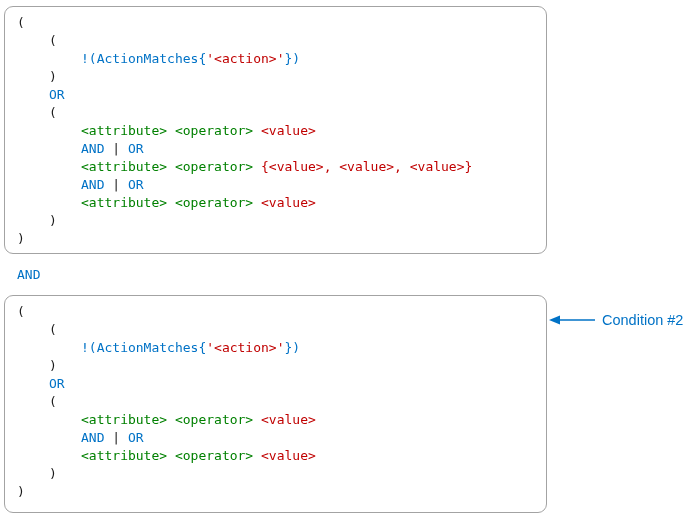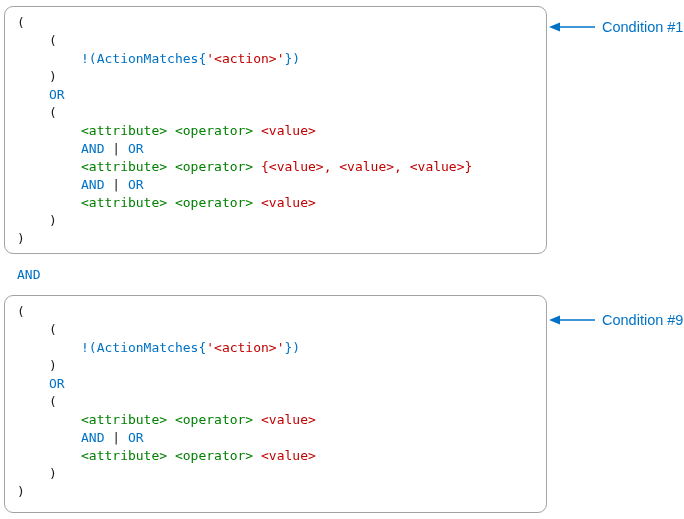--- a/index.html
+++ b/index.html
@@ -58,35 +58,28 @@
 </style>
 </head>
 <body>
 
 <div class="canvas">
 
   <div class="cond-box box-1">
     <pre class="code"><div class="code-line" style="padding-left: 0px;"><span style="color: rgb(26, 26, 26);">(</span></div><div class="code-line" style="padding-left: 32px;"><span style="color: rgb(26, 26, 26);">(</span></div><div class="code-line" style="padding-left: 64px;"><span style="color: rgb(0, 114, 198);">!(ActionMatches{</span><span style="color: rgb(192, 0, 0);">'&lt;action&gt;'</span><span style="color: rgb(0, 114, 198);">})</span></div><div class="code-line" style="padding-left: 32px;"><span style="color: rgb(26, 26, 26);">)</span></div><div class="code-line" style="padding-left: 32px;"><span style="color: rgb(0, 114, 198);">OR</span></div><div class="code-line" style="padding-left: 32px;"><span style="color: rgb(26, 26, 26);">(</span></div><div class="code-line" style="padding-left: 64px;"><span style="color: rgb(0, 128, 0);">&lt;attribute&gt;</span><span style="color: rgb(26, 26, 26);"> </span><span style="color: rgb(0, 128, 0);">&lt;operator&gt;</span><span style="color: rgb(26, 26, 26);"> </span><span style="color: rgb(192, 0, 0);">&lt;value&gt;</span></div><div class="code-line" style="padding-left: 64px;"><span style="color: rgb(0, 114, 198);">AND</span><span style="color: rgb(26, 26, 26);"> | </span><span style="color: rgb(0, 114, 198);">OR</span></div><div class="code-line" style="padding-left: 64px;"><span style="color: rgb(0, 128, 0);">&lt;attribute&gt;</span><span style="color: rgb(26, 26, 26);"> </span><span style="color: rgb(0, 128, 0);">&lt;operator&gt;</span><span style="color: rgb(26, 26, 26);"> </span><span style="color: rgb(192, 0, 0);">{&lt;value&gt;, &lt;value&gt;, &lt;value&gt;}</span></div><div class="code-line" style="padding-left: 64px;"><span style="color: rgb(0, 114, 198);">AND</span><span style="color: rgb(26, 26, 26);"> | </span><span style="color: rgb(0, 114, 198);">OR</span></div><div class="code-line" style="padding-left: 64px;"><span style="color: rgb(0, 128, 0);">&lt;attribute&gt;</span><span style="color: rgb(26, 26, 26);"> </span><span style="color: rgb(0, 128, 0);">&lt;operator&gt;</span><span style="color: rgb(26, 26, 26);"> </span><span style="color: rgb(192, 0, 0);">&lt;value&gt;</span></div><div class="code-line" style="padding-left: 32px;"><span style="color: rgb(26, 26, 26);">)</span></div><div class="code-line" style="padding-left: 0px;"><span style="color: rgb(26, 26, 26);">)</span></div></pre>
   </div>
 
-  <div class="callout callout-1">
-    <svg class="arrow-icon" width="46" height="12" viewBox="0 0 46 12">
-      <line x1="10" y1="6" x2="46" y2="6" stroke="currentColor" stroke-width="1.6"></line>
-      <polygon points="0,6 11,1.5 11,10.5" fill="currentColor"></polygon>
-    </svg>
-    <span class="callout-label">Condition #1</span>
-  </div>
 
   <div class="connector">AND</div>
 
   <div class="cond-box box-2">
     <pre class="code"><div class="code-line" style="padding-left: 0px;"><span style="color: rgb(26, 26, 26);">(</span></div><div class="code-line" style="padding-left: 32px;"><span style="color: rgb(26, 26, 26);">(</span></div><div class="code-line" style="padding-left: 64px;"><span style="color: rgb(0, 114, 198);">!(ActionMatches{</span><span style="color: rgb(192, 0, 0);">'&lt;action&gt;'</span><span style="color: rgb(0, 114, 198);">})</span></div><div class="code-line" style="padding-left: 32px;"><span style="color: rgb(26, 26, 26);">)</span></div><div class="code-line" style="padding-left: 32px;"><span style="color: rgb(0, 114, 198);">OR</span></div><div class="code-line" style="padding-left: 32px;"><span style="color: rgb(26, 26, 26);">(</span></div><div class="code-line" style="padding-left: 64px;"><span style="color: rgb(0, 128, 0);">&lt;attribute&gt;</span><span style="color: rgb(26, 26, 26);"> </span><span style="color: rgb(0, 128, 0);">&lt;operator&gt;</span><span style="color: rgb(26, 26, 26);"> </span><span style="color: rgb(192, 0, 0);">&lt;value&gt;</span></div><div class="code-line" style="padding-left: 64px;"><span style="color: rgb(0, 114, 198);">AND</span><span style="color: rgb(26, 26, 26);"> | </span><span style="color: rgb(0, 114, 198);">OR</span></div><div class="code-line" style="padding-left: 64px;"><span style="color: rgb(0, 128, 0);">&lt;attribute&gt;</span><span style="color: rgb(26, 26, 26);"> </span><span style="color: rgb(0, 128, 0);">&lt;operator&gt;</span><span style="color: rgb(26, 26, 26);"> </span><span style="color: rgb(192, 0, 0);">&lt;value&gt;</span></div><div class="code-line" style="padding-left: 32px;"><span style="color: rgb(26, 26, 26);">)</span></div><div class="code-line" style="padding-left: 0px;"><span style="color: rgb(26, 26, 26);">)</span></div></pre>
   </div>
 
   <div class="callout callout-2">
     <svg class="arrow-icon" width="46" height="12" viewBox="0 0 46 12">
       <line x1="10" y1="6" x2="46" y2="6" stroke="currentColor" stroke-width="1.6"></line>
       <polygon points="0,6 11,1.5 11,10.5" fill="currentColor"></polygon>
     </svg>
-    <span class="callout-label">Condition #9</span>
+    <span class="callout-label">Condition #2</span>
   </div>
 
 </div>
 
 </body></html>

